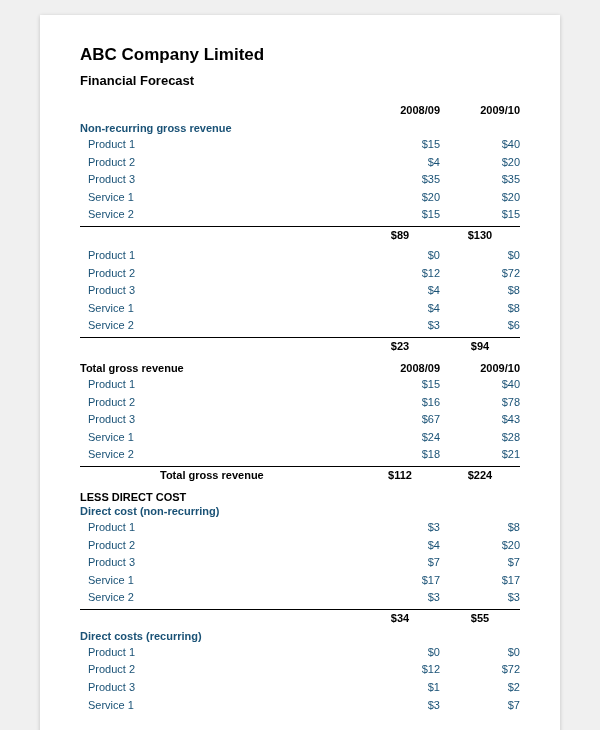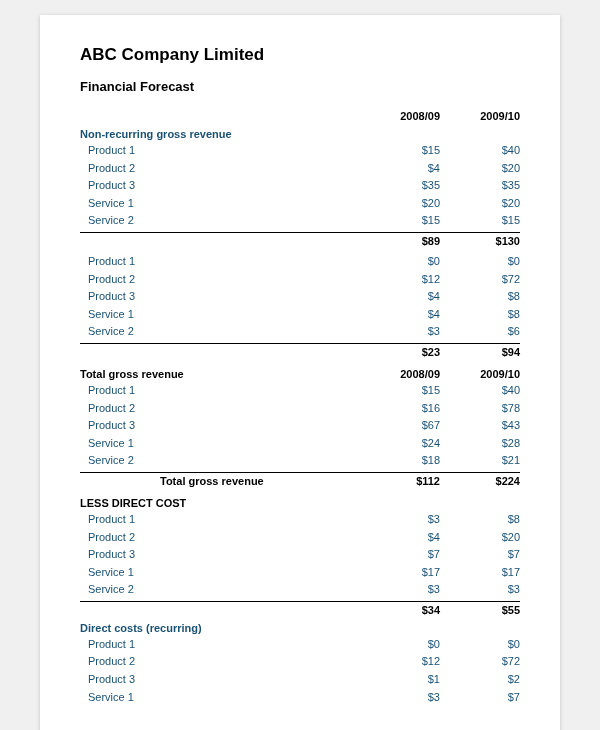--- a/index.html
+++ b/index.html
@@ -17,21 +17,21 @@
       width: 520px;
       min-height: 700px;
       margin: 15px auto;
       padding: 30px 40px;
       box-shadow: 0 1px 4px rgba(0,0,0,0.2);
     }
     .company-name {
       font-size: 17px;
       font-weight: bold;
       color: #000;
-      margin-bottom: 14px;
+      margin-bottom: 8px;
     }
     .report-title {
       font-size: 13px;
       font-weight: bold;
       color: #000;
       margin-bottom: 16px;
     }
     .header-row {
       display: flex;
       justify-content: space-between;
@@ -75,20 +75,21 @@
     }
     .row-val {
       width: 80px;
       text-align: right;
       font-size: 11px;
       color: #1a5276;
     }
     .row-val.bold-val {
       font-weight: bold;
       color: #000;
+      text-align: center;
     }
     .total-row {
       display: flex;
       justify-content: space-between;
       border-top: 1px solid #000;
       margin-top: 2px;
       padding-top: 2px;
       margin-bottom: 6px;
     }
     .total-row .row-label {
@@ -221,20 +222,21 @@
     <span class="row-val">$21</span>
   </div>
   <div class="total-row">
     <span class="row-label" style="padding-left:80px;font-weight:bold;color:#000;">Total gross revenue</span>
     <span class="row-val bold-val">$112</span>
     <span class="row-val bold-val">$224</span>
   </div>
 
   <div class="section-title">LESS DIRECT COST</div>
 
+  <div class="sub-section-title">Direct cost (non-recurring)</div>
   <div class="data-row">
     <span class="row-label">Product 1</span>
     <span class="row-val">$3</span>
     <span class="row-val">$8</span>
   </div>
   <div class="data-row">
     <span class="row-label">Product 2</span>
     <span class="row-val">$4</span>
     <span class="row-val">$20</span>
   </div>

